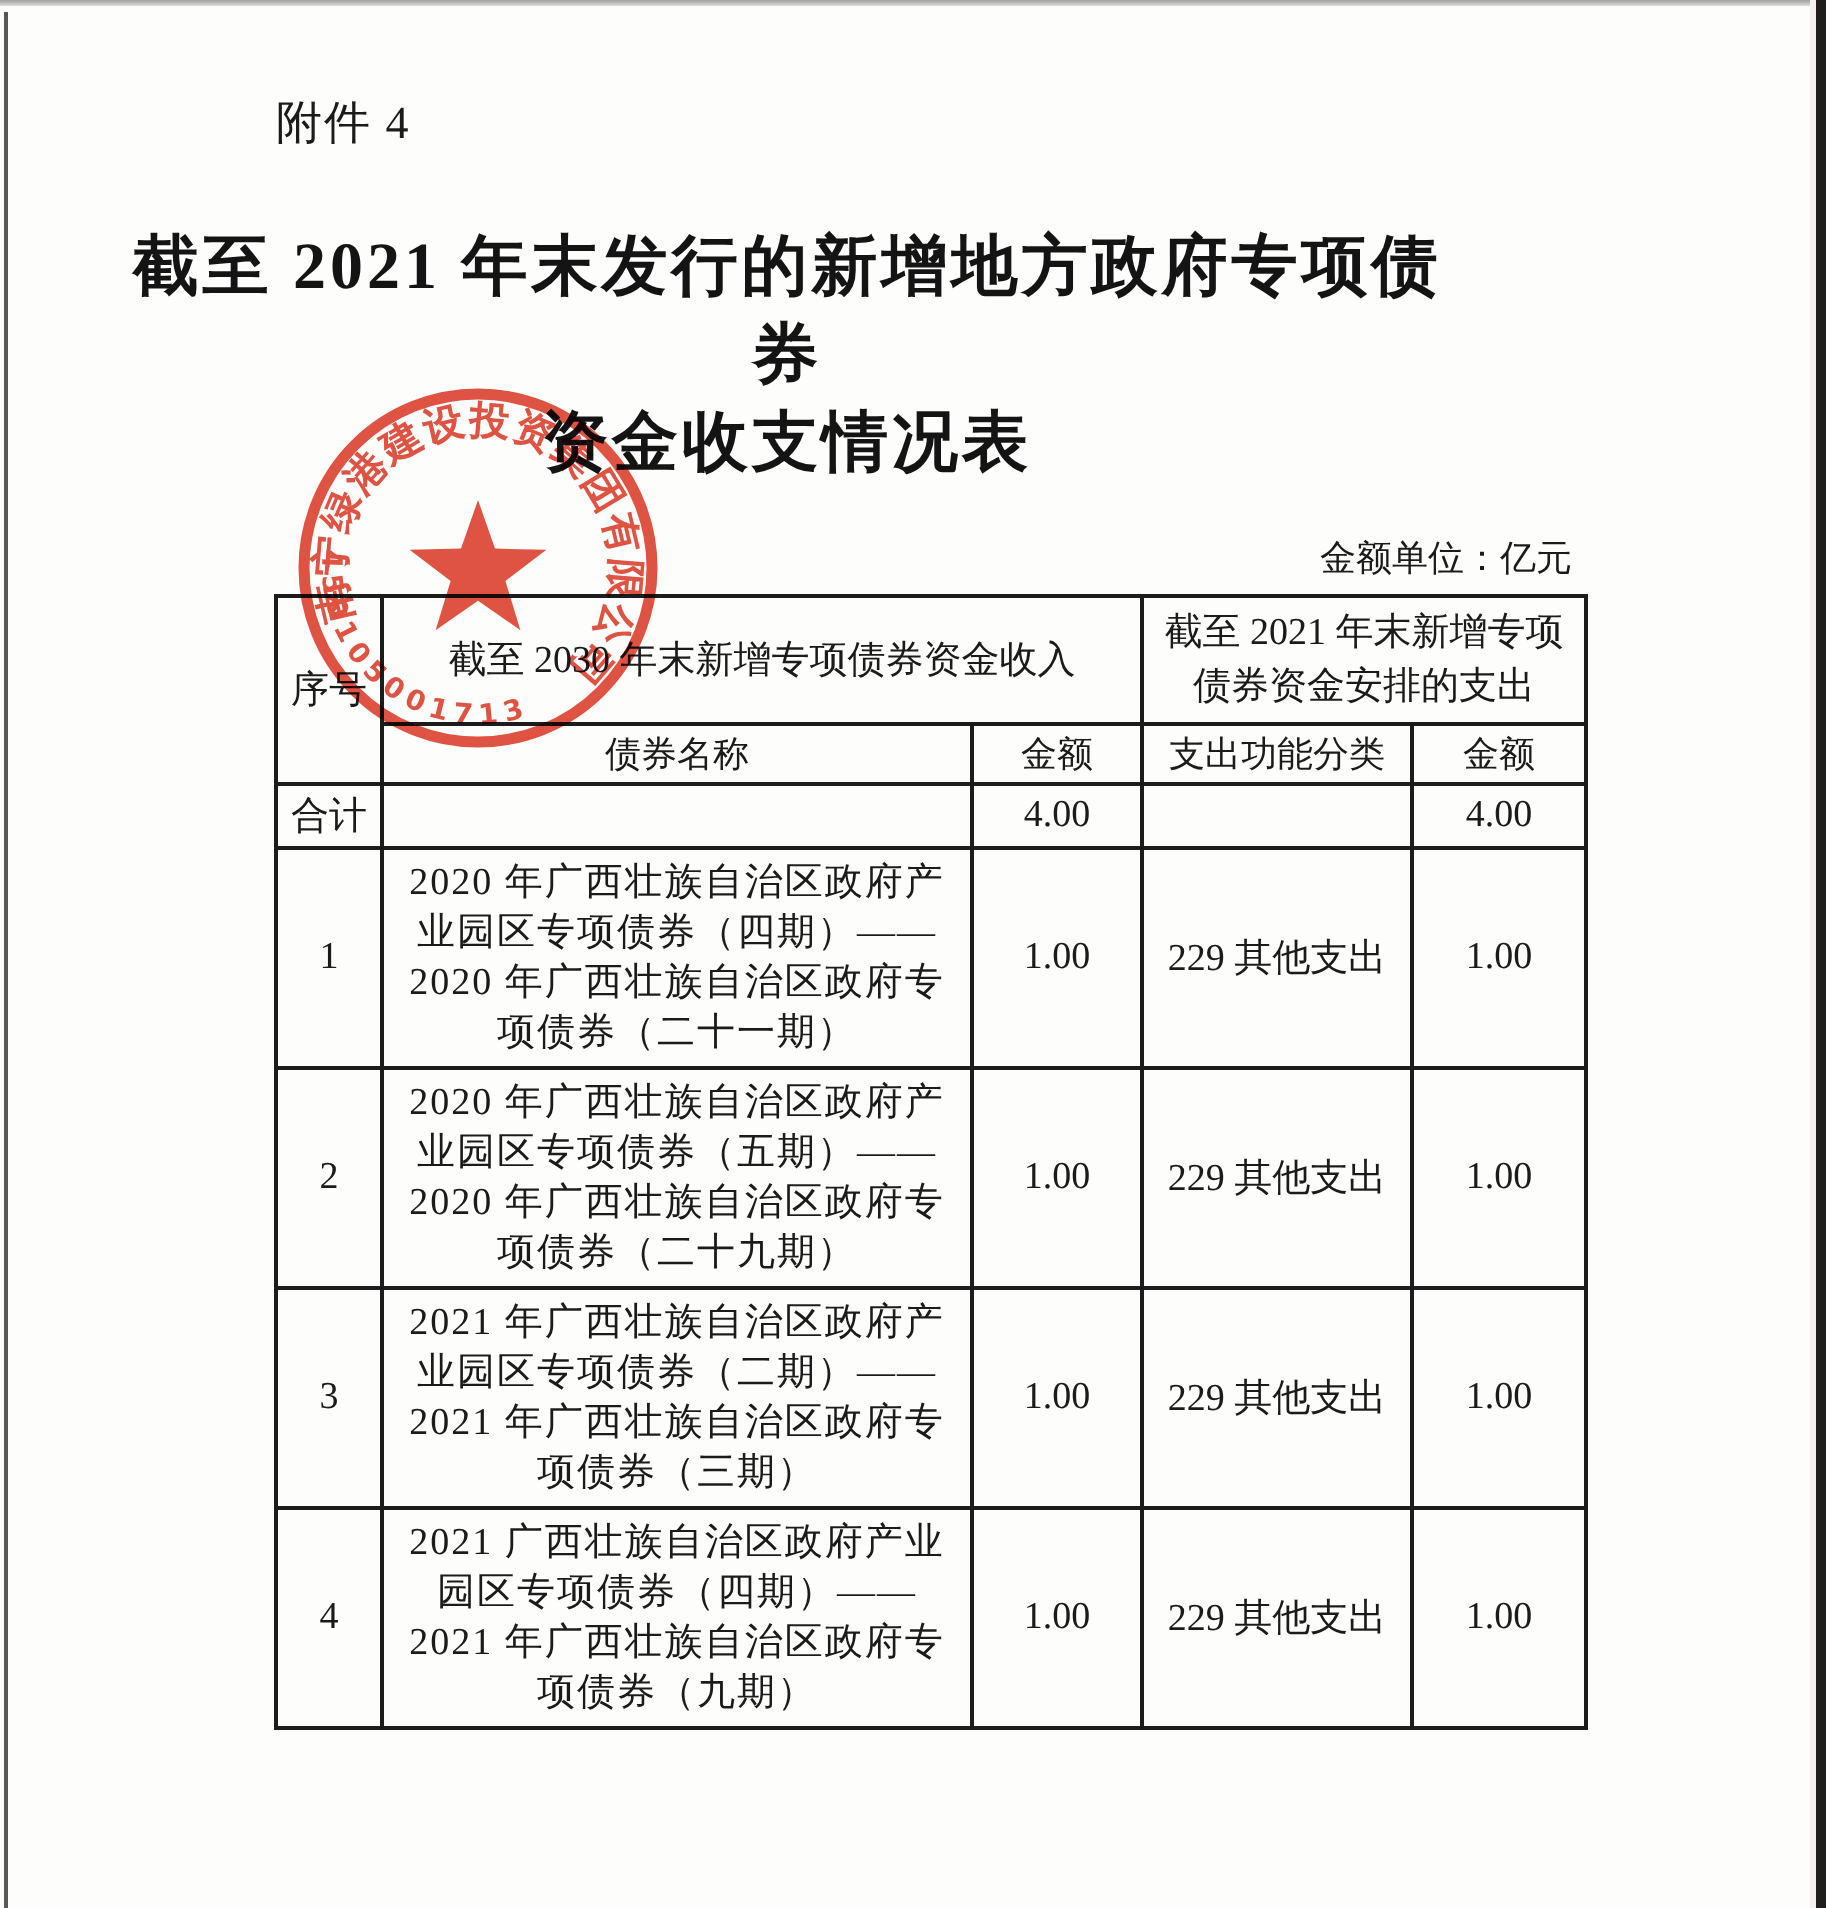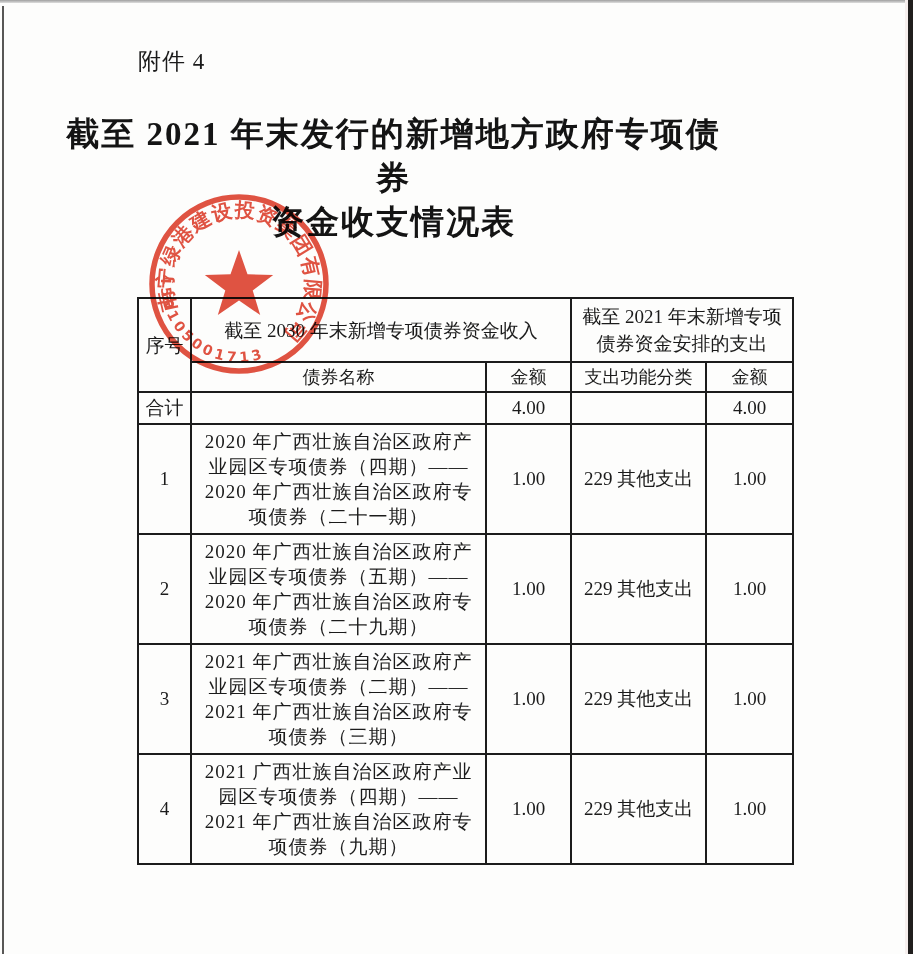--- a/index.html
+++ b/index.html
@@ -118,20 +118,21 @@
   <div class="edge-right"></div>
 
   <div class="attachment">附件 4</div>
 
   <div class="title">
     <div>截至 2021 年末发行的新增地方政府专项债</div>
     <div>券</div>
     <div>资金收支情况表</div>
   </div>
 
+  <div class="unit-note">金额单位：亿元</div>
 
   <table class="bond-table">
     <colgroup>
       <col style="width:53px">
       <col style="width:295px">
       <col style="width:85px">
       <col style="width:135px">
       <col style="width:87px">
     </colgroup>
     <tbody>

